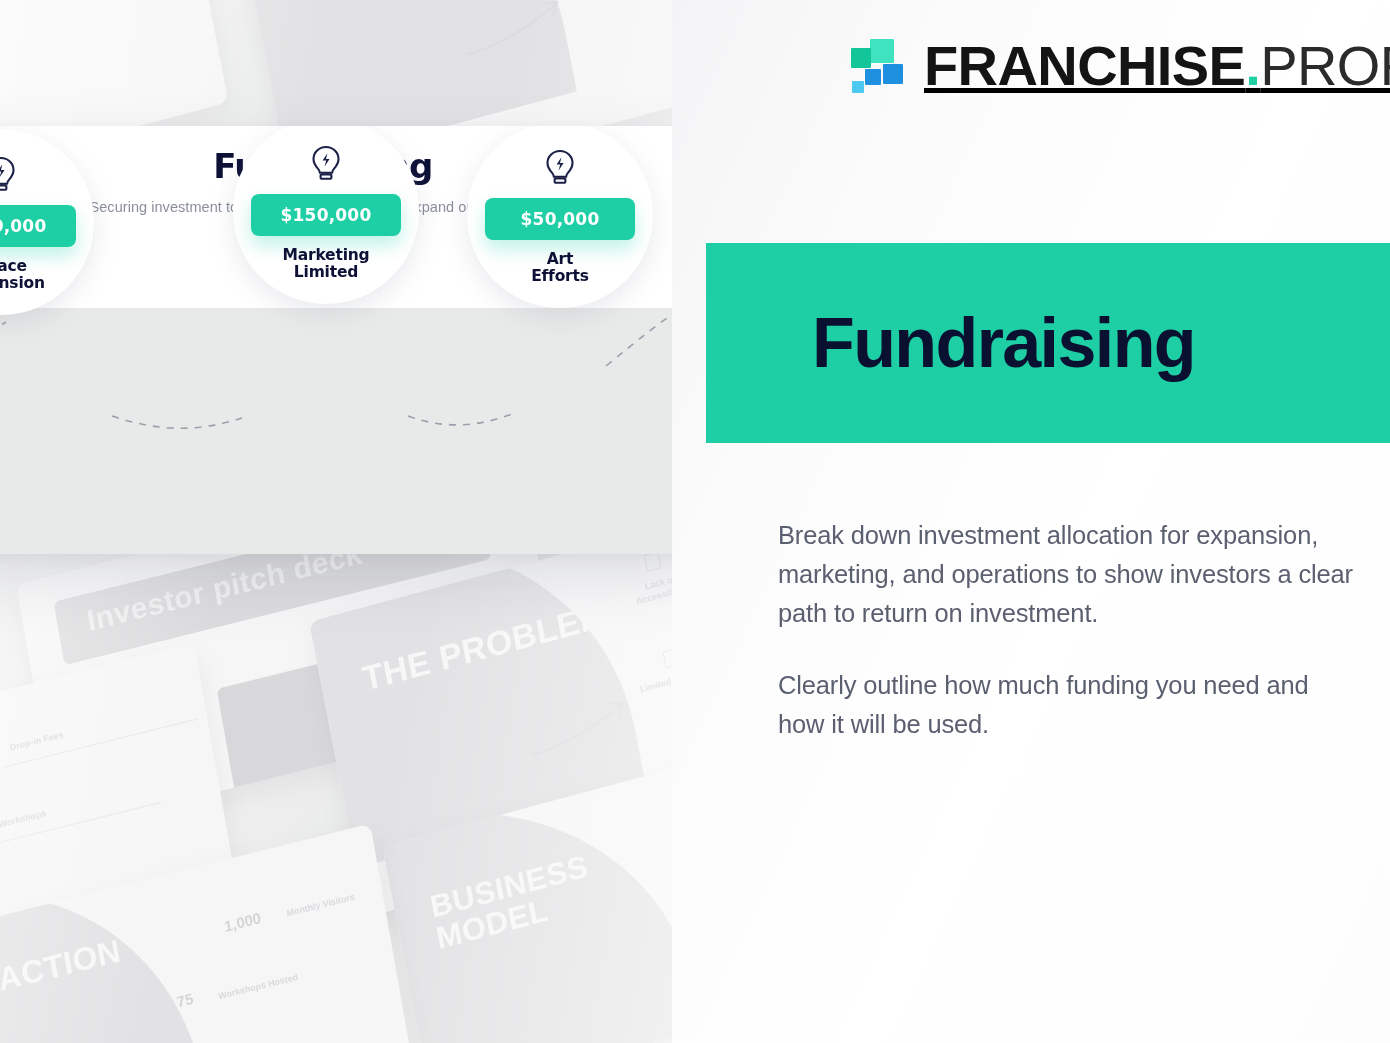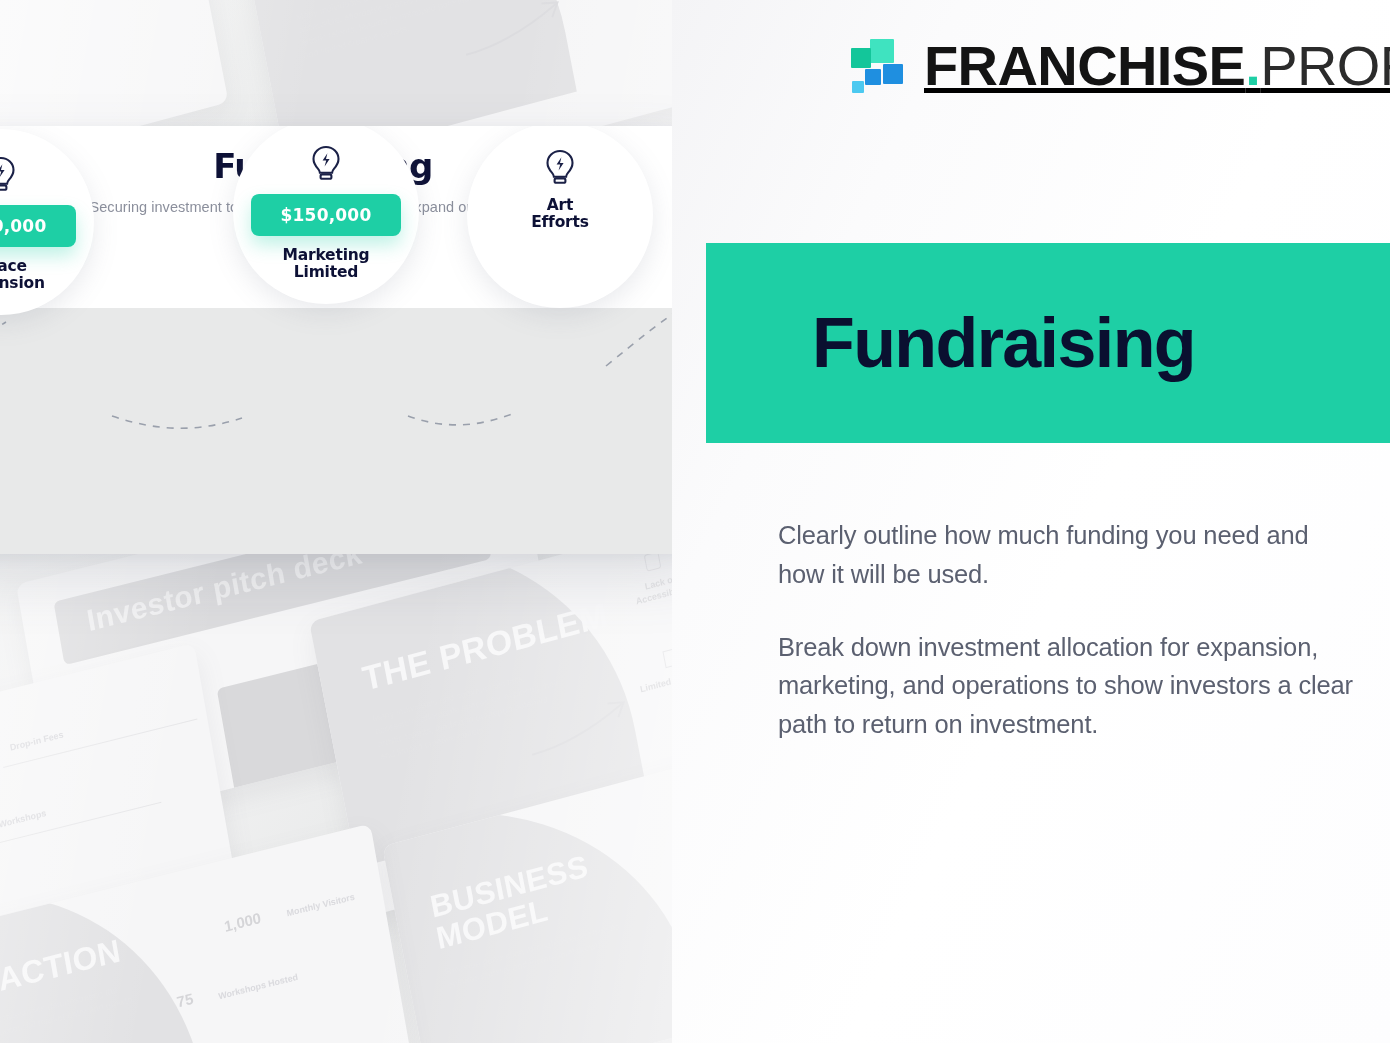--- a/index.html
+++ b/index.html
@@ -378,20 +378,21 @@
       <div class="node-label">Marketing
 Limited</div>
     </div>
 
     <div class="node" id="node-2">
       <svg class="bulb" viewBox="0 0 34 38">
         <path d="M17 3 C10 3 4.5 8.4 4.5 15 C4.5 19.3 6.6 22 8.9 24.6 C10.2 26.1 10.8 27.3 10.9 28.8 L23.1 28.8 C23.2 27.3 23.8 26.1 25.1 24.6 C27.4 22 29.5 19.3 29.5 15 C29.5 8.4 24 3 17 3 Z" fill="none" stroke="#1b2147" stroke-width="2.1"></path>
         <rect x="11.6" y="30.4" width="10.8" height="4.4" rx="1.6" fill="none" stroke="#1b2147" stroke-width="2.1"></rect>
         <path d="M18.4 9.2 L13.6 16.4 L17.2 16.4 L15.6 22.4 L20.6 15 L17 15 Z" fill="#1b2147"></path>
       </svg>
+      <div class="amount-pill">$50,000</div>
       <div class="node-label">Art
 Efforts</div>
     </div>
   </div>
 
   <div class="right-pane">
 
     <div class="logo-wrap">
       <div class="logo-mark">
         <i style="left:20px;  top:1px;  width:24px; height:24px; background:#3fe3c0;"></i>
@@ -403,18 +404,18 @@
       <div class="logo-type">
         <span class="b">FRANCHISE</span><span class="dot">.</span><span class="l">PROFILES</span>
       </div>
     </div>
 
     <div class="teal-band">
       <div class="band-title">Fundraising</div>
     </div>
 
     <div class="copy">
+      <p>Break down investment allocation for expansion, marketing, and operations to show investors a clear path to return on investment.</p>
       <p>Clearly outline how much funding you need and how it will be used.</p>
-      <p>Break down investment allocation for expansion, marketing, and operations to show investors a clear path to return on investment.</p>
     </div>
   </div>
 
 </div>
 
 </body></html>

